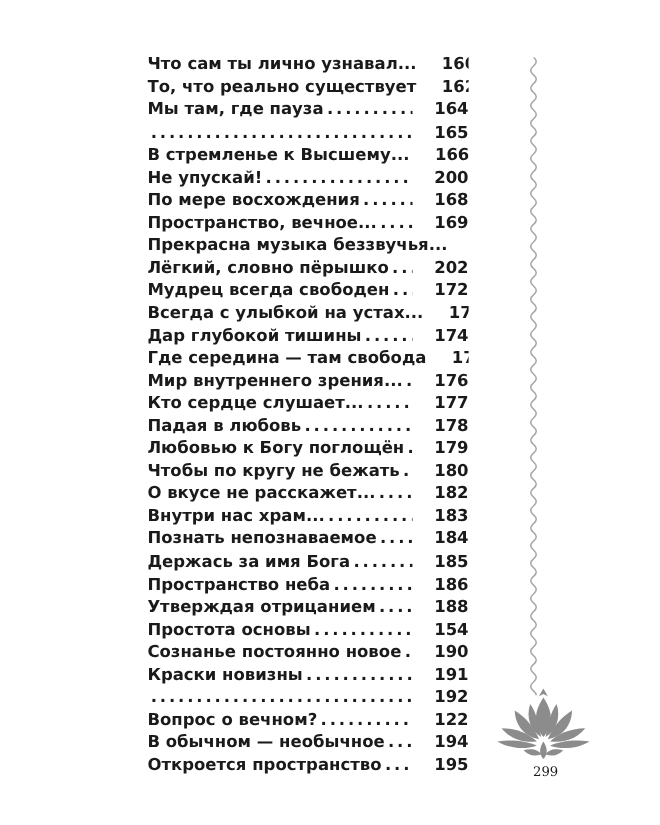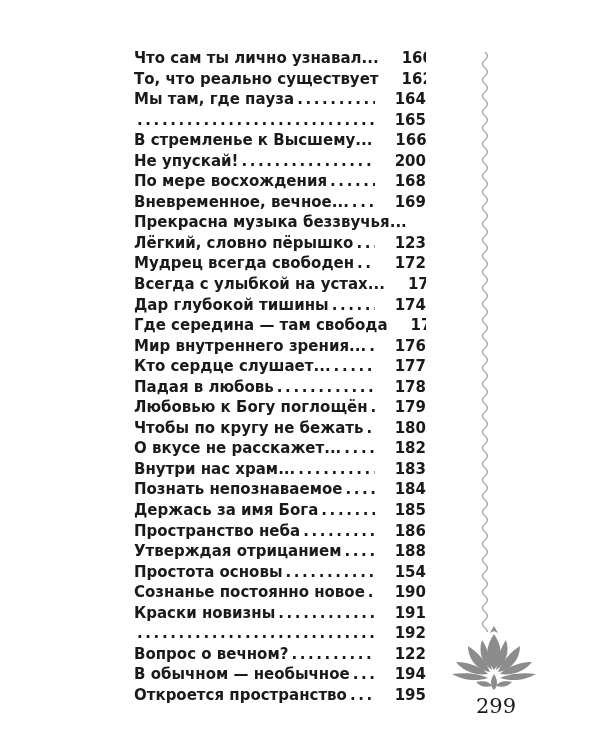--- a/index.html
+++ b/index.html
@@ -25,21 +25,21 @@
   }
   .toc-page { flex:0 0 auto; text-align:center; min-width:26px;margin-left:16px; }
   .wavy {
     position:absolute; left:478px; top:52px; width:14px; height:580px;
   }
   .lotus {
     position:absolute; left:452px; top:626px; width:84px; height:64px;
   }
   .page-number {
     position:absolute; left:466px; top:694px; width:60px; text-align:center;
-    font-family: "DejaVu Serif", "Liberation Serif", serif; font-size:21px; color:#1a1a1a;
+    font-family: "DejaVu Serif", "Liberation Serif", serif; font-size:12px; color:#1a1a1a;
   }
 </style>
 </head>
 <body>
 
 <div class="toc" id="toc">
     <div class="toc-row">
       <span class="toc-title">Что сам ты лично узнавал...</span>
       <span class="toc-dots"></span>
       <span class="toc-page">160</span>
@@ -67,33 +67,33 @@
       <span class="toc-title">Не упускай!</span>
       <span class="toc-dots"></span>
       <span class="toc-page">200</span>
     </div>
     <div class="toc-row">
       <span class="toc-title">По мере восхождения</span>
       <span class="toc-dots"></span>
       <span class="toc-page">168</span>
     </div>
     <div class="toc-row">
-      <span class="toc-title">Вневременное, вечное...</span>
+      <span class="toc-title">Пространство, вечное...</span>
       <span class="toc-dots"></span>
       <span class="toc-page">169</span>
     </div>
     <div class="toc-row">
       <span class="toc-title">Прекрасна музыка беззвучья...</span>
       <span class="toc-dots"></span>
       <span class="toc-page">170</span>
     </div>
     <div class="toc-row">
       <span class="toc-title">Лёгкий, словно пёрышко</span>
       <span class="toc-dots"></span>
-      <span class="toc-page">123</span>
+      <span class="toc-page">202</span>
     </div>
     <div class="toc-row">
       <span class="toc-title">Мудрец всегда свободен</span>
       <span class="toc-dots"></span>
       <span class="toc-page">172</span>
     </div>
     <div class="toc-row">
       <span class="toc-title">Всегда с улыбкой на устах...</span>
       <span class="toc-dots"></span>
       <span class="toc-page">173</span>

